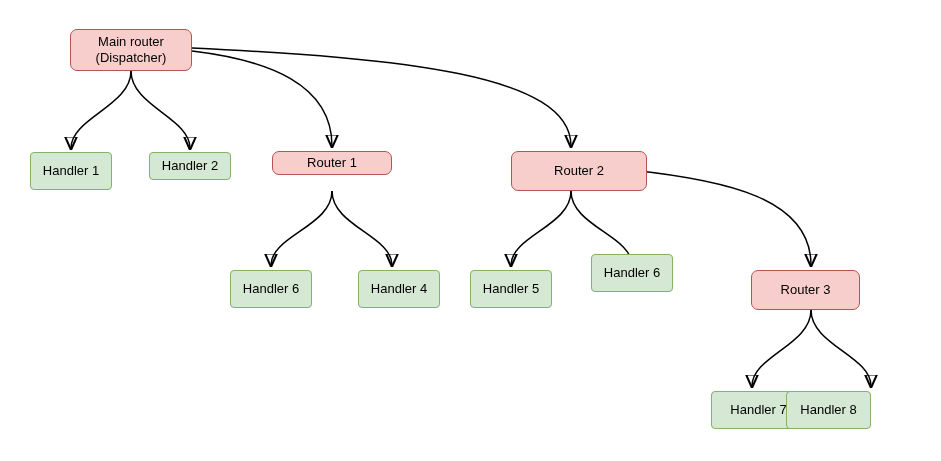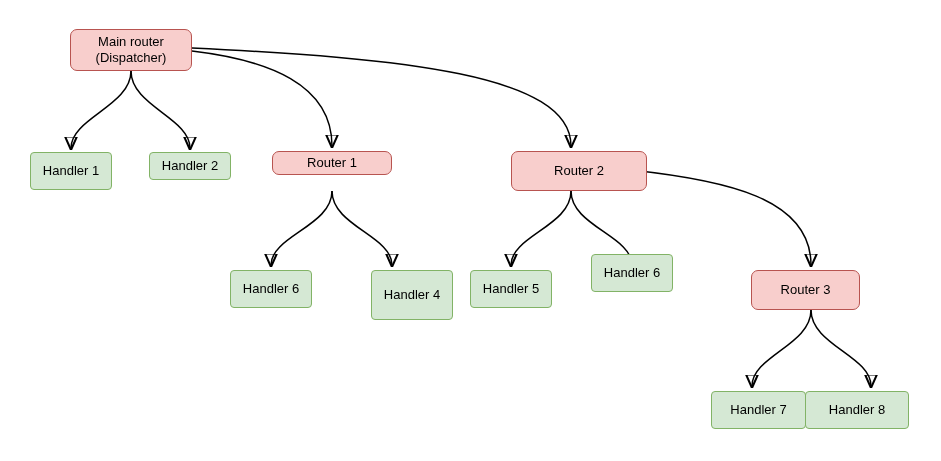--- a/index.html
+++ b/index.html
@@ -80,25 +80,25 @@
   <div class="node handler" style="left:30px; top:152px; width:82px; height:38px">Handler 1</div>
 
   <div class="node handler" style="left:149px; top:152px; width:82px; height:28px">Handler 2</div>
 
   <div class="node router" style="left:272px; top:151px; width:120px; height:24px">Router 1</div>
 
   <div class="node router" style="left:511px; top:151px; width:136px; height:40px">Router 2</div>
 
   <div class="node handler" style="left:230px; top:270px; width:82px; height:38px">Handler 6</div>
 
-  <div class="node handler" style="left:371px; top:270px; width:82px; height:50px">Handler 4</div>
+  <div class="node handler" style="left:358px; top:270px; width:82px; height:38px">Handler 4</div>
 
   <div class="node handler" style="left:470px; top:270px; width:82px; height:38px">Handler 5</div>
 
   <div class="node handler" style="left:591px; top:254px; width:82px; height:38px">Handler 6</div>
 
   <div class="node router" style="left:751px; top:270px; width:109px; height:40px">Router 3</div>
 
   <div class="node handler" style="left:711px; top:391px; width:95px; height:38px">Handler 7</div>
 
-  <div class="node handler" style="left:805px; top:391px; width:104px; height:38px">Handler 8</div>
+  <div class="node handler" style="left:786px; top:391px; width:85px; height:38px">Handler 8</div>
 
 </div>
 
 </body></html>

